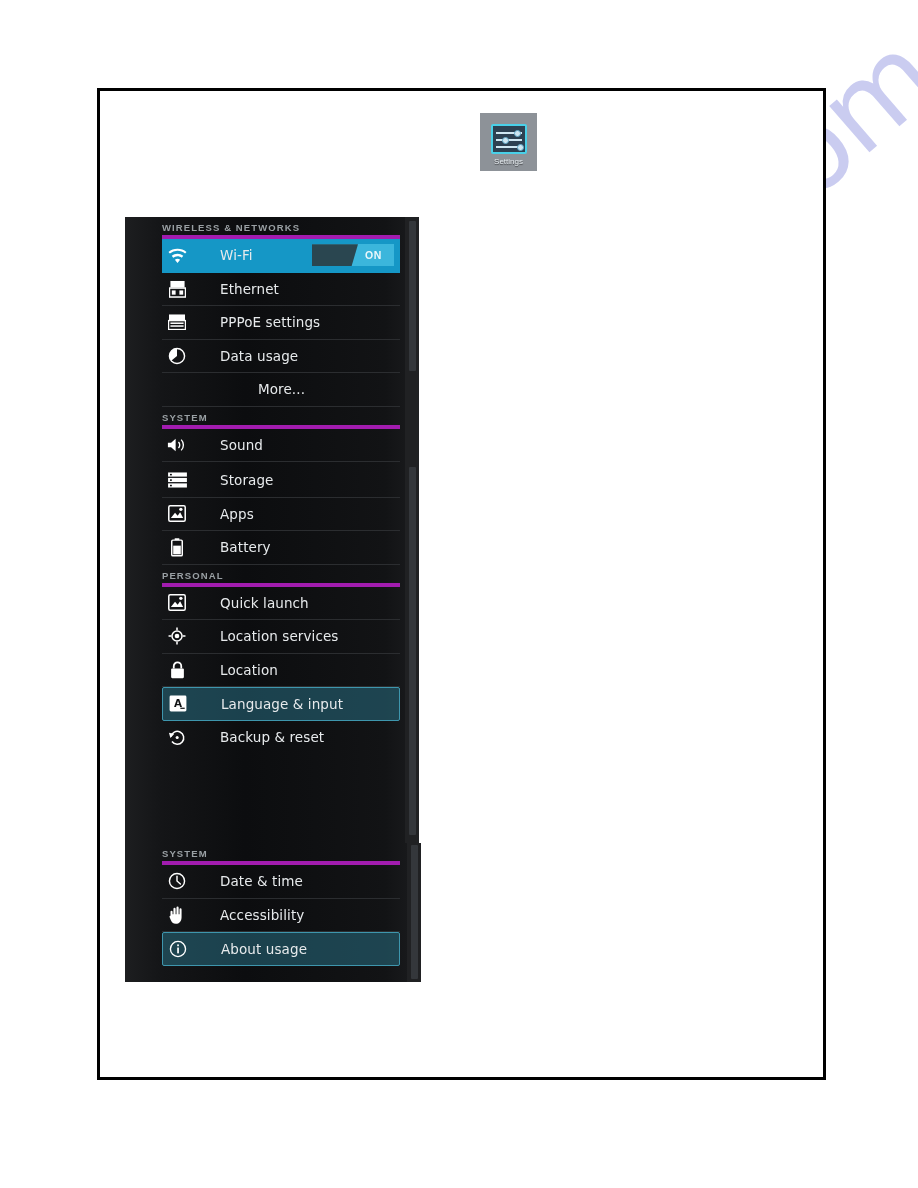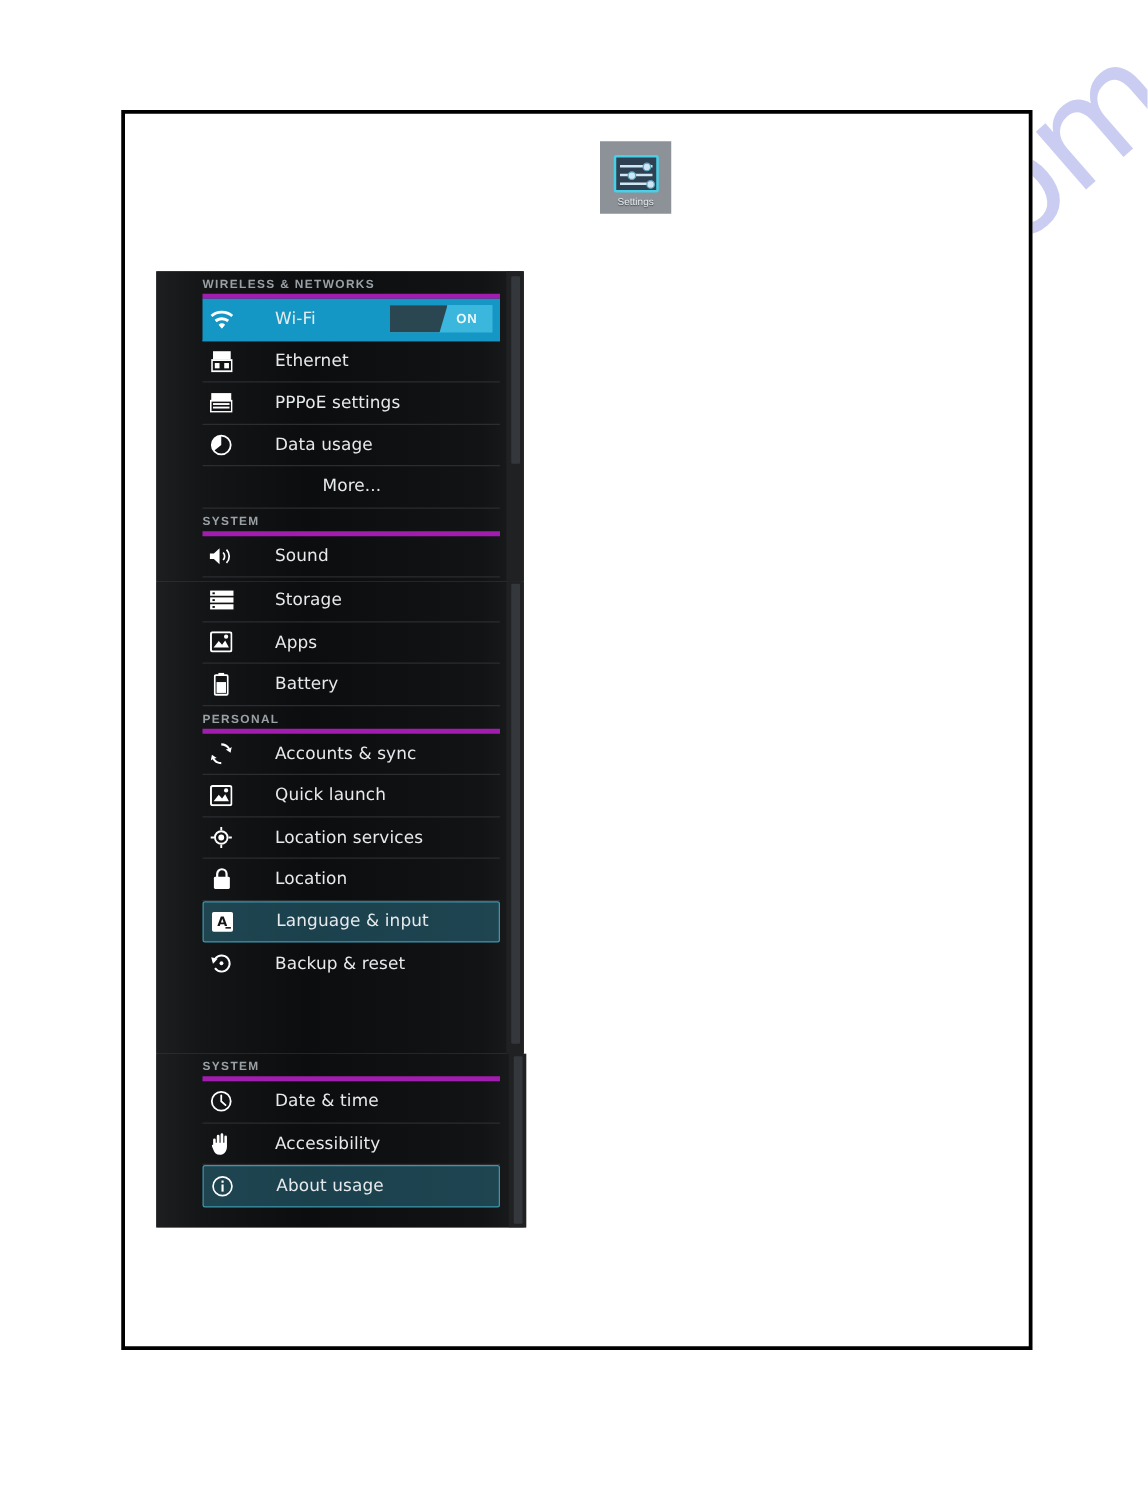--- a/index.html
+++ b/index.html
@@ -293,29 +293,20 @@
           <rect x="4" y="0" width="5" height="2" fill="#ffffff"></rect>
           <rect x="0.8" y="2" width="11.4" height="17" rx="1.2" fill="none" stroke="#ffffff" stroke-width="1.6"></rect>
           <rect x="2.4" y="8" width="8.2" height="9.4" fill="#ffffff"></rect>
         </svg>
       </span>
       <span class="tx">Battery</span>
     </div>
 
     <div class="hdr">PERSONAL</div>
 
-    <div class="srow">
-      <span class="ic">
-        <svg width="18" height="18" viewBox="0 0 20 20">
-          <path fill="#ffffff" d="M10 2.6a7.4 7.4 0 0 1 6.1 3.2l-2.1.4 4.3 2.9 1-5-1.6 1A9.3 9.3 0 0 0 10 .7v1.9z"></path>
-          <path fill="#ffffff" d="M10 17.4a7.4 7.4 0 0 1-6.1-3.2l2.1-.4-4.3-2.9-1 5 1.6-1A9.3 9.3 0 0 0 10 19.3v-1.9z"></path>
-        </svg>
-      </span>
-      <span class="tx">Accounts &amp; sync</span>
-    </div>
 
     <div class="srow">
       <span class="ic">
         <svg width="18" height="17" viewBox="0 0 19 18">
           <rect x="0.8" y="0.8" width="17.4" height="16.4" rx="1.5" fill="none" stroke="#ffffff" stroke-width="1.6"></rect>
           <path fill="#ffffff" d="M3 13.8l4.4-5.6 2.8 3.2 2.6-3.6 3.2 6z"></path>
           <circle cx="13.6" cy="4.6" r="1.8" fill="#ffffff"></circle>
         </svg>
       </span>
       <span class="tx">Quick launch</span>

